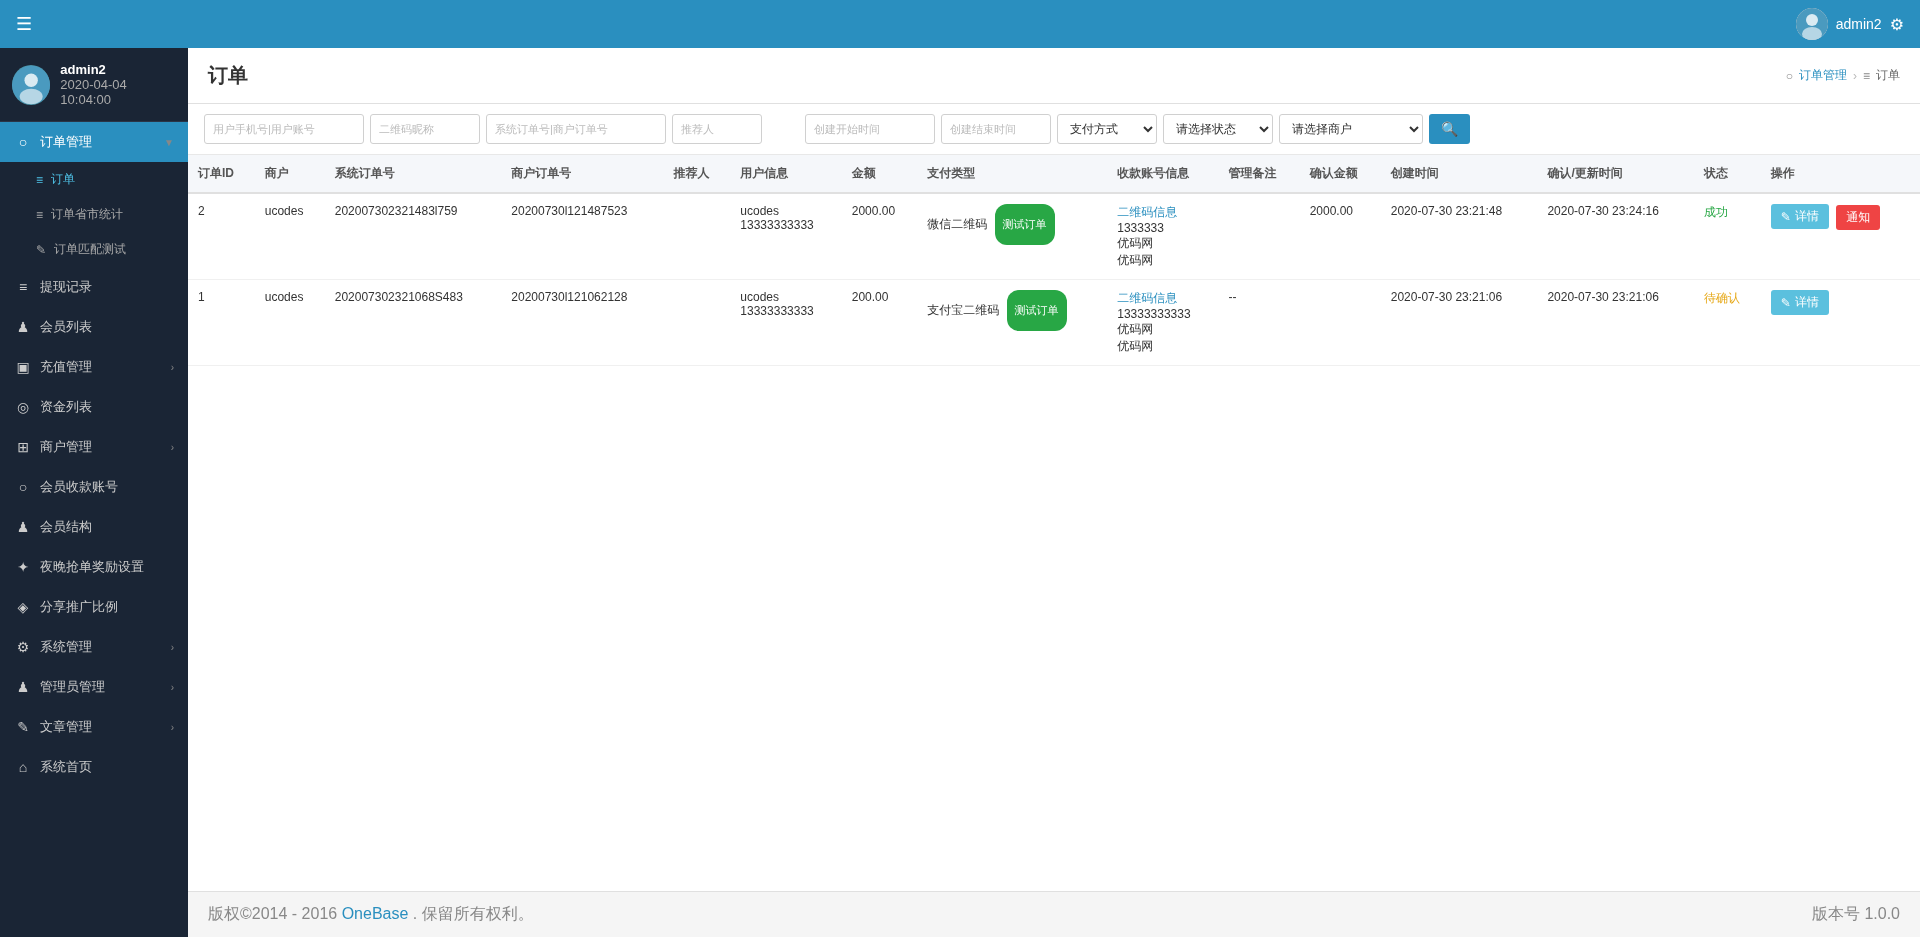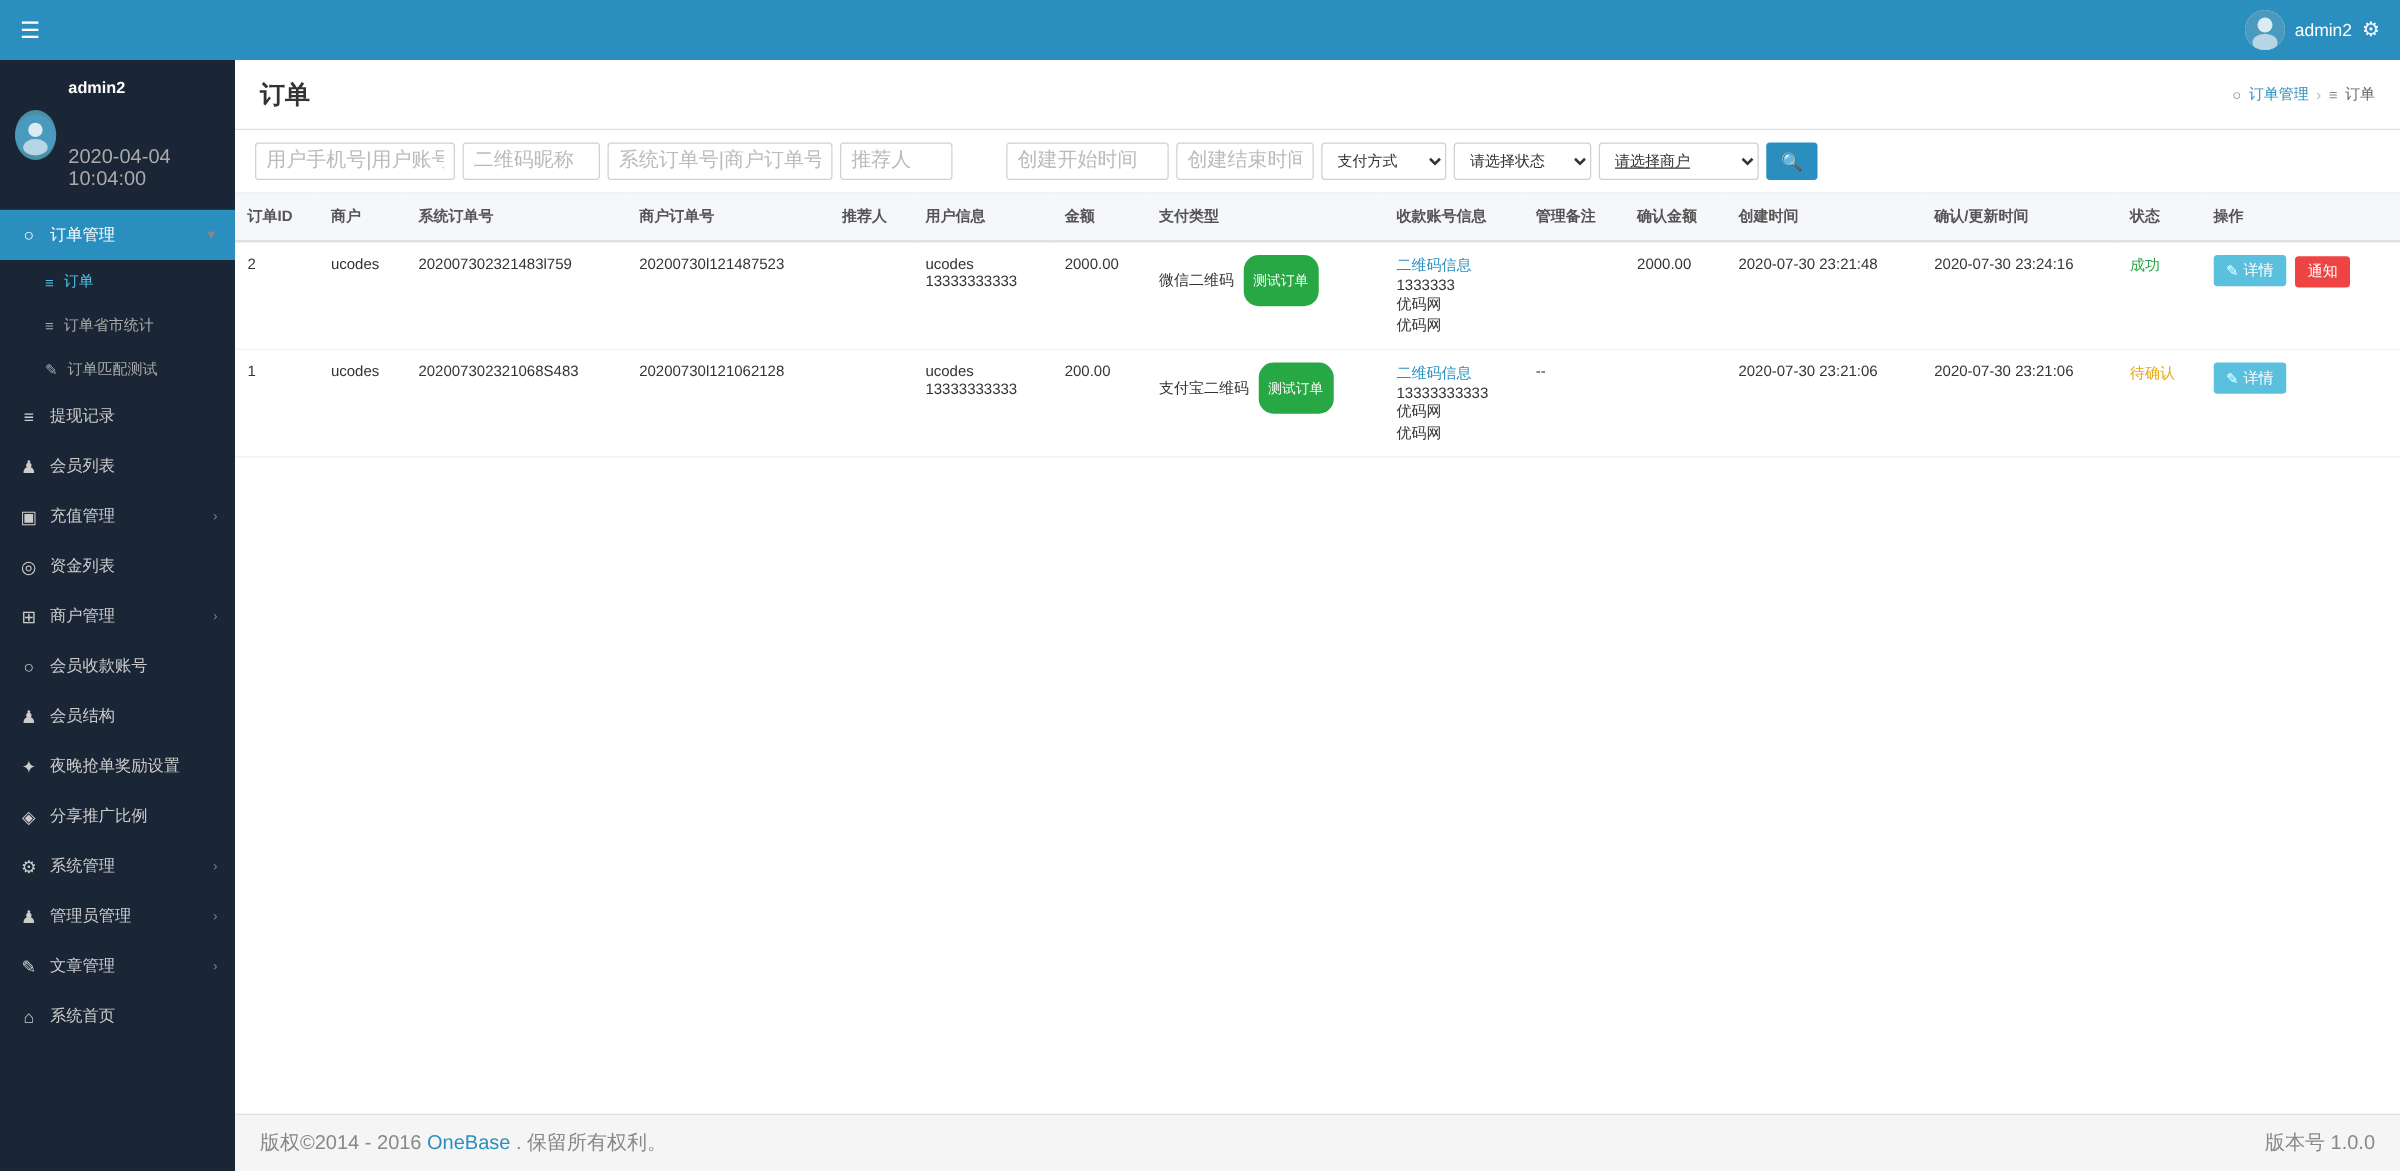--- a/index.html
+++ b/index.html
@@ -51,21 +51,21 @@
       padding: 14px 12px;
       border-bottom: 1px solid #2a3547;
     }
     .sidebar-avatar {
       width: 40px; height: 40px; border-radius: 50%; background: #4a90a4;
       display: flex; align-items: center; justify-content: center;
       font-size: 12px; color: white; font-weight: bold; overflow: hidden;
     }
     .sidebar-user-text { display: flex; flex-direction: column; }
     .sidebar-username { color: white; font-size: 13px; font-weight: bold; }
-    .sidebar-datetime { color: #aaa; font-size: 16px; margin-top: 40px; }
+    .sidebar-datetime { color: #aaa; font-size: 13px; }
 
     .sidebar-nav { flex: 1; }
     .sidebar-item {
       display: flex;
       align-items: center;
       gap: 8px;
       padding: 11px 14px;
       color: #ccc;
       cursor: pointer;
       font-size: 13px;
@@ -119,21 +119,21 @@
       align-items: center;
       gap: 6px;
       border-bottom: 1px solid #e8e8e8;
       flex-wrap: wrap;
       flex-shrink: 0;
     }
     .filter-input {
       border: 1px solid #d0d0d0;
       border-radius: 3px;
       padding: 5px 8px;
-      font-size: 16px;
+      font-size: 11px;
       color: #333;
       outline: none;
       height: 30px;
     }
     .filter-input::placeholder { color: #bbb; }
     .filter-select {
       border: 1px solid #d0d0d0;
       border-radius: 3px;
       padding: 5px 8px;
       font-size: 12px;
@@ -390,21 +390,21 @@
         <option>微信</option>
         <option>支付宝</option>
         <option>银行卡</option>
       </select>
       <select class="filter-select" style="width:110px;">
         <option>请选择状态</option>
         <option>成功</option>
         <option>待确认</option>
         <option>失败</option>
       </select>
-      <select class="filter-select" style="width:128px;text-decoration:underline;">
+      <select class="filter-select" style="width:144px;">
         <option>请选择商户</option>
       </select>
       <button class="filter-btn-search">🔍</button>
     </div>
 
     <div class="table-container">
       <table>
         <thead>
           <tr>
             <th>订单ID</th>

